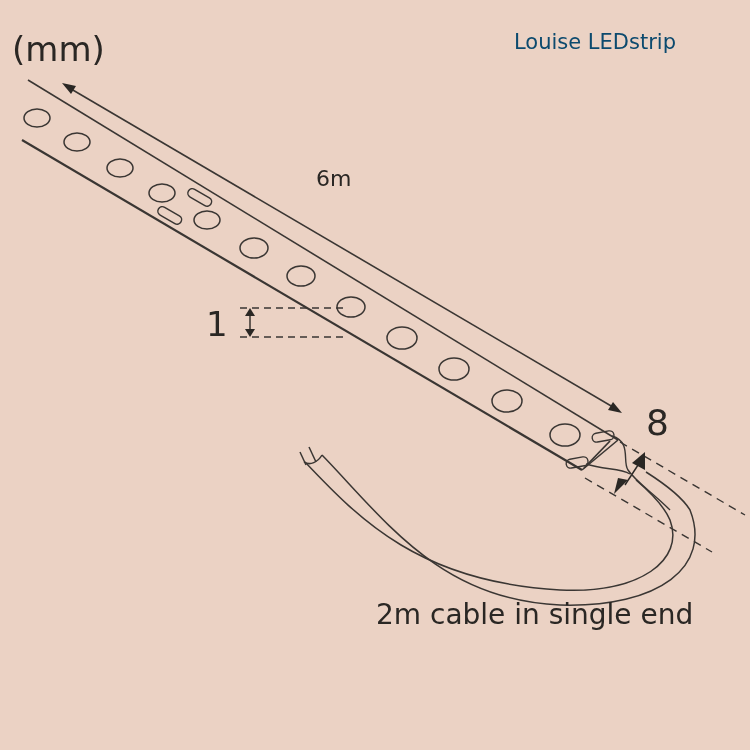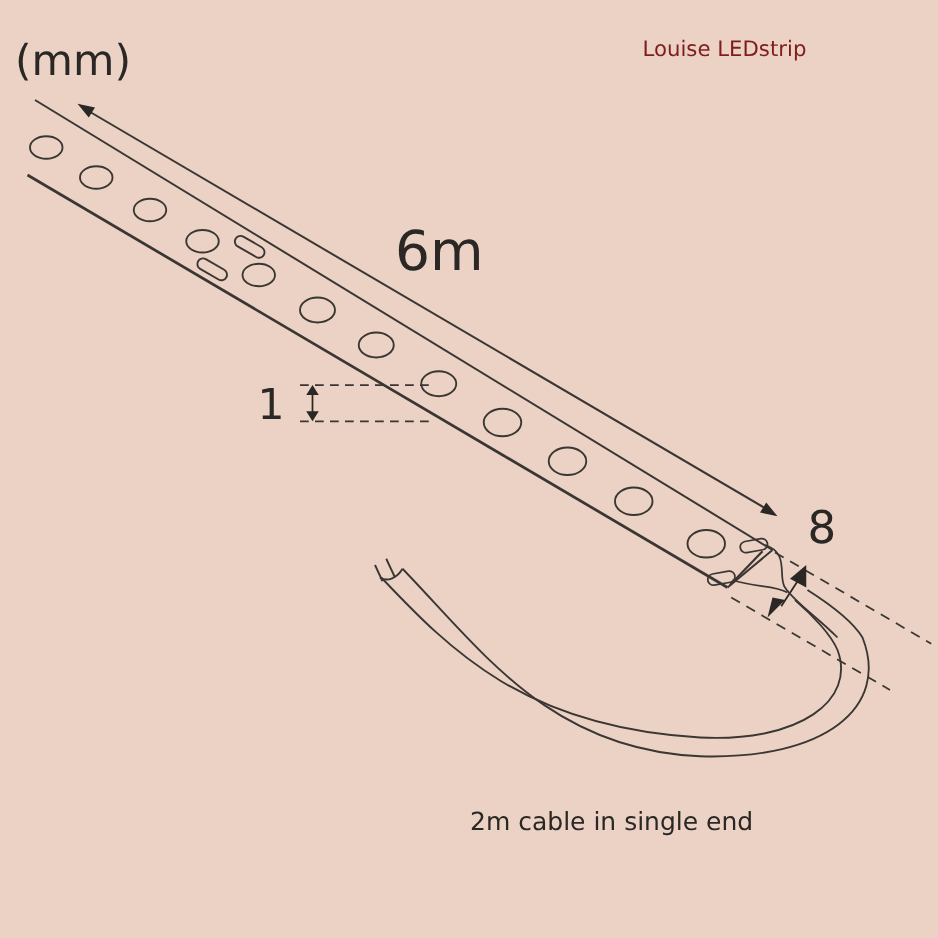--- a/index.html
+++ b/index.html
@@ -1,23 +1,23 @@
 <!DOCTYPE html>
 <html><head>
 <meta charset="utf-8">
 <style>
   html,body{margin:0;padding:0;}
   body{width:750px;height:750px;background:#ebd2c4;position:relative;overflow:hidden;font-family:"DejaVu Sans","Liberation Sans",sans-serif;color:#2a2724;}
   .lbl{position:absolute;white-space:nowrap;}
   #unit{left:12px;top:29px;font-size:34px;}
-  #brand{left:514px;top:30px;font-size:17px;color:#7f1d1d;}
-  #len{left:316px;top:176px;font-size:44px;}
+  #brand{left:514px;top:30px;font-size:21px;color:#0c4a6e;}
+  #len{left:316px;top:166px;font-size:22px;}
   #thick{left:206px;top:304px;font-size:34px;}
   #width{left:646px;top:402px;font-size:36px;}
-  #cable{left:376px;top:645px;font-size:20px;}
+  #cable{left:376px;top:598px;font-size:28px;}
   svg{position:absolute;left:0;top:0;}
 </style>
 </head>
 <body>
 
 <svg width="750" height="750" viewBox="0 0 750 750">
   <g fill="none" stroke="#3a3633" stroke-width="1.6">
 
     <line x1="28" y1="80" x2="618" y2="440"></line>
     <line x1="22" y1="140" x2="582" y2="470" stroke-width="2.2"></line>

